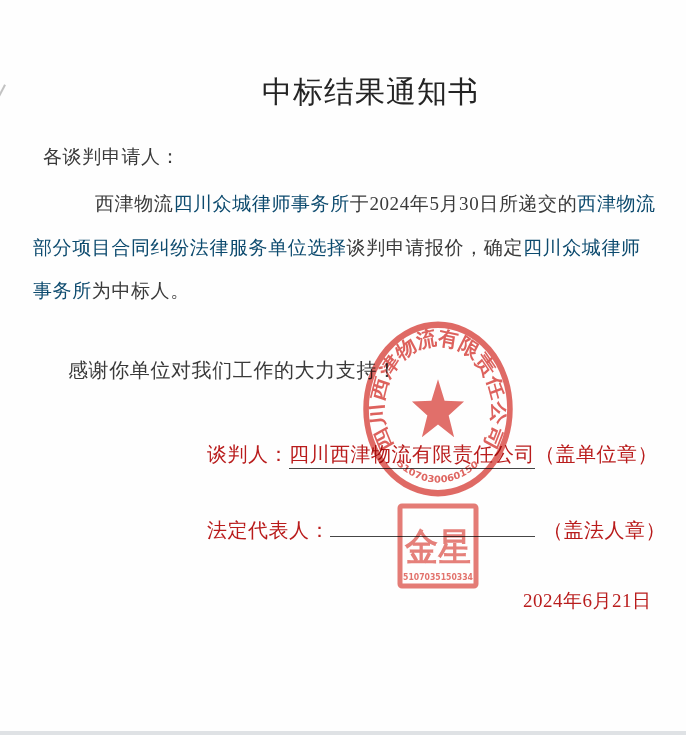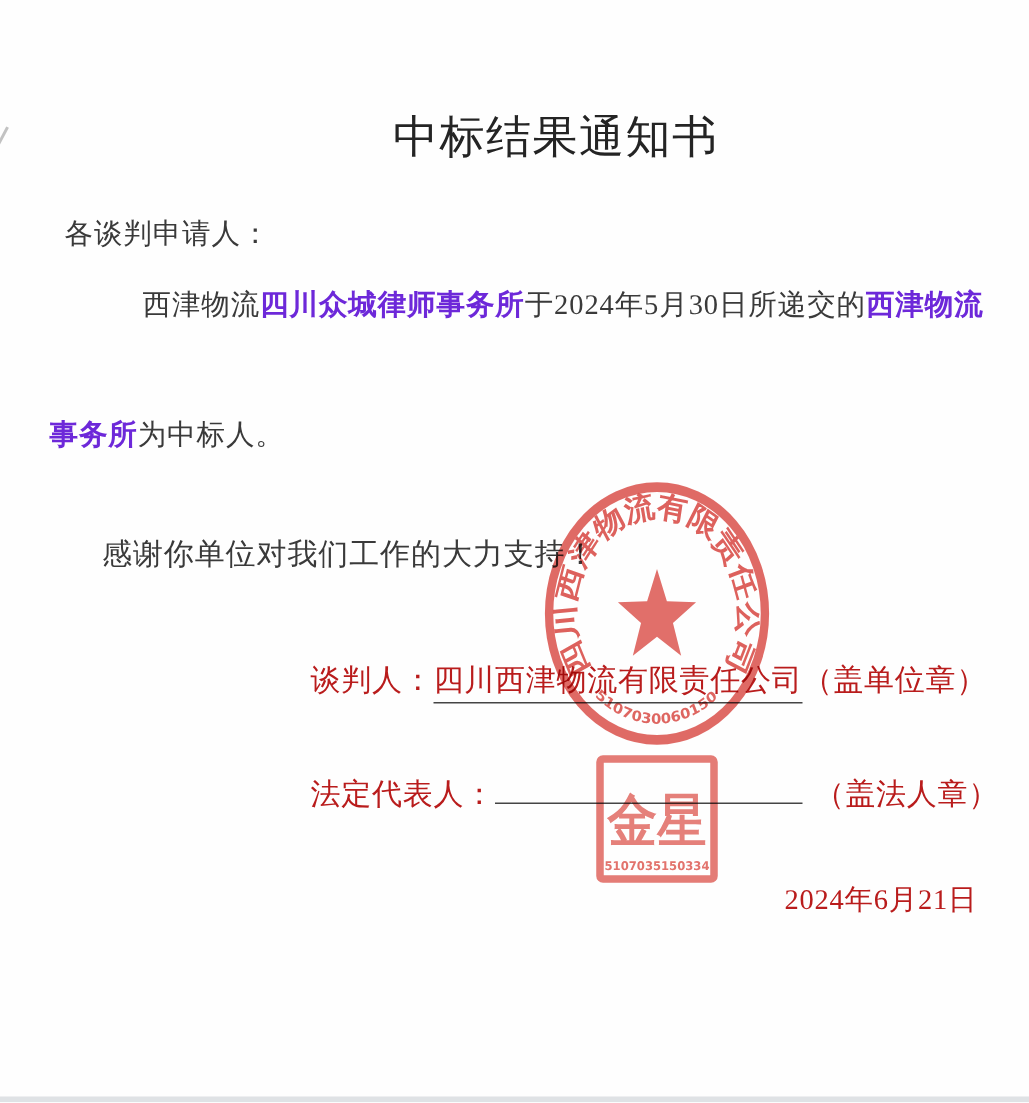--- a/index.html
+++ b/index.html
@@ -11,21 +11,21 @@
     font-family:"Liberation Serif","DejaVu Serif",serif;
     color:#3d3d3d;
   }
   .abs{position:absolute;white-space:nowrap;}
   .doc-title{
     font-size:30px;font-weight:normal;color:#242424;
     letter-spacing:1px;line-height:1;
   }
   .body-text{font-size:19px;letter-spacing:0.6px;line-height:1;color:#3a3a3a;}
   .sign-text{font-size:20px;letter-spacing:0.5px;line-height:1;color:#b91c1c;}
-  .b{font-weight:bold;color:#6d28d9;}
+  .b{font-weight:normal;color:#0c4a6e;}
   .uline{border-bottom:1.5px solid #454545;padding-bottom:3px;}
   .blank-line{
     display:inline-block;width:205px;height:14px;
     border-bottom:1.5px solid #454545;vertical-align:baseline;
   }
   .seal{mix-blend-mode:multiply;opacity:0.9;}
   .seal svg{display:block;}
   .edge-mark{
     position:absolute;left:1px;top:84px;width:2px;height:13px;
     background:#8f8f8f;opacity:0.55;transform:rotate(28deg);
@@ -44,20 +44,23 @@
   <div class="bottom-edge"></div>
 
   <div class="abs doc-title" style="left:262px;top:77px;">中标结果通知书</div>
 
   <div class="abs body-text" style="left:43px;top:147px;">各谈判申请人：</div>
 
   <div class="abs body-text" style="left:95px;top:194px;">
     <span>西津物流</span><span class="b">四川众城律师事务所</span><span>于2024年5月30日所递交的</span><span class="b">西津物流</span>
   </div>
 
+  <div class="abs body-text" style="left:33px;top:238px;">
+    <span class="b">部分项目合同纠纷法律服务单位选择</span><span>谈判申请报价，确定</span><span class="b">四川众城律师</span>
+  </div>
 
   <div class="abs body-text" style="left:33px;top:281px;">
     <span class="b">事务所</span><span>为中标人。</span>
   </div>
 
   <div class="abs body-text" style="left:68px;top:360px;font-size:20px;">感谢你单位对我们工作的大力支持！</div>
 
   <div class="abs sign-text" style="left:207px;top:444px;">
     <span>谈判人：</span><span class="uline">四川西津物流有限责任公司</span><span>（盖单位章）</span>
   </div>

